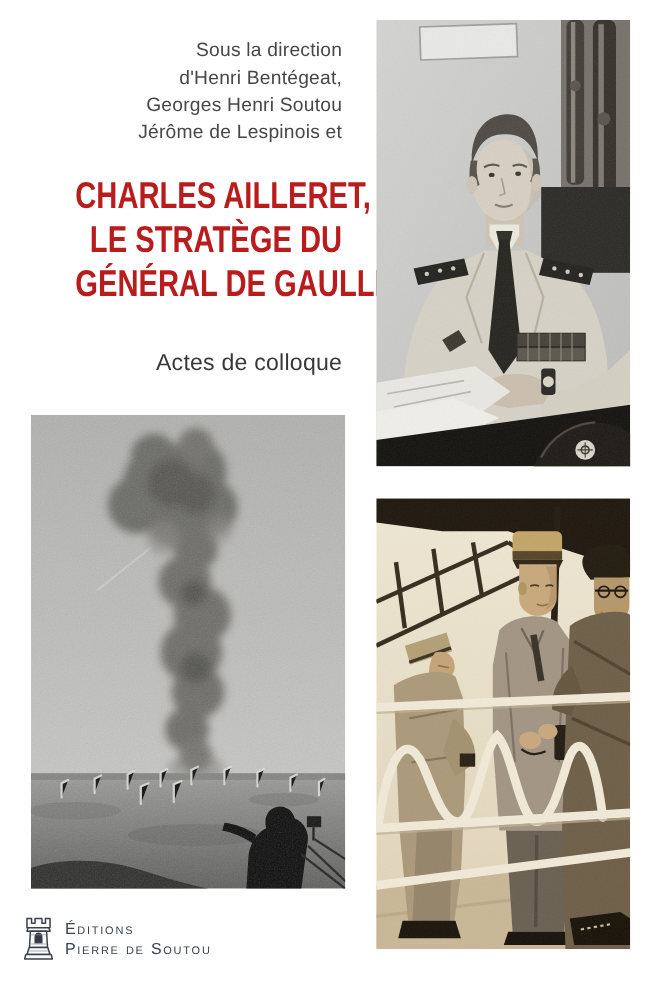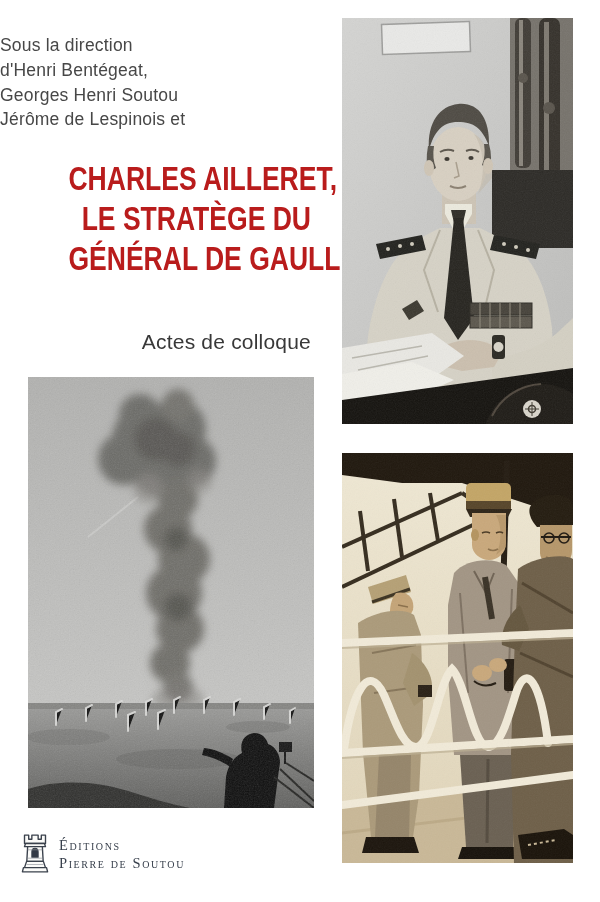--- a/index.html
+++ b/index.html
@@ -1,38 +1,38 @@
 <!DOCTYPE html>
 <html><head>
 <meta charset="utf-8">
 <style>
   html,body{margin:0;padding:0;background:#ffffff;}
   body{width:600px;height:902px;font-family:"Liberation Sans",sans-serif;}
   .cover{position:relative;width:600px;height:902px;background:#ffffff;overflow:hidden;}
 
   
-  .authors{position:absolute;top:33px;left:0;width:311px;
+  .authors{position:absolute;top:33px;left:0;width:311px;text-align:right;
            font-size:17.5px;line-height:24.8px;color:#474747;letter-spacing:.2px;}
   .title{position:absolute;top:158px;left:0;width:311px;margin:0;text-align:right;
          color:#b91c1c;font-weight:bold;font-size:34px;line-height:40px;}
   .title .line{transform:scaleX(.78);transform-origin:100% 50%;white-space:nowrap;}
   .subtitle{position:absolute;top:318px;left:0;width:311px;text-align:right;
-            font-size:21px;color:#383838;letter-spacing:.2px;margin-top:12px;}
+            font-size:21px;color:#383838;letter-spacing:.2px;}
 
   
   .photo{position:absolute;overflow:hidden;}
   .photo svg{display:block;width:100%;height:100%;}
   .photo-ailleret{left:342px;top:18px;width:231px;height:406px;}
   .photo-cloud{left:28px;top:377px;width:286px;height:431px;}
   .photo-degaulle{left:342px;top:453px;width:231px;height:410px;}
 
   
   .publisher{position:absolute;left:21px;top:833px;display:flex;align-items:flex-start;gap:10px;color:#39414d;}
   .publisher svg{width:28px;height:42px;display:block;}
-  .pub-text{font-family:Liberation Serif, serif;font-variant:small-caps;
+  .pub-text{font-family:Liberation Sans, sans-serif;font-variant:small-caps;
             font-size:14.5px;line-height:17.5px;letter-spacing:1.6px;padding-top:4px;}
 </style>
 </head>
 <body>
 
 <div class="cover">
 
   <div class="authors">
     <div>Sous la direction</div>
     <div>d'Henri Bentégeat,</div>

